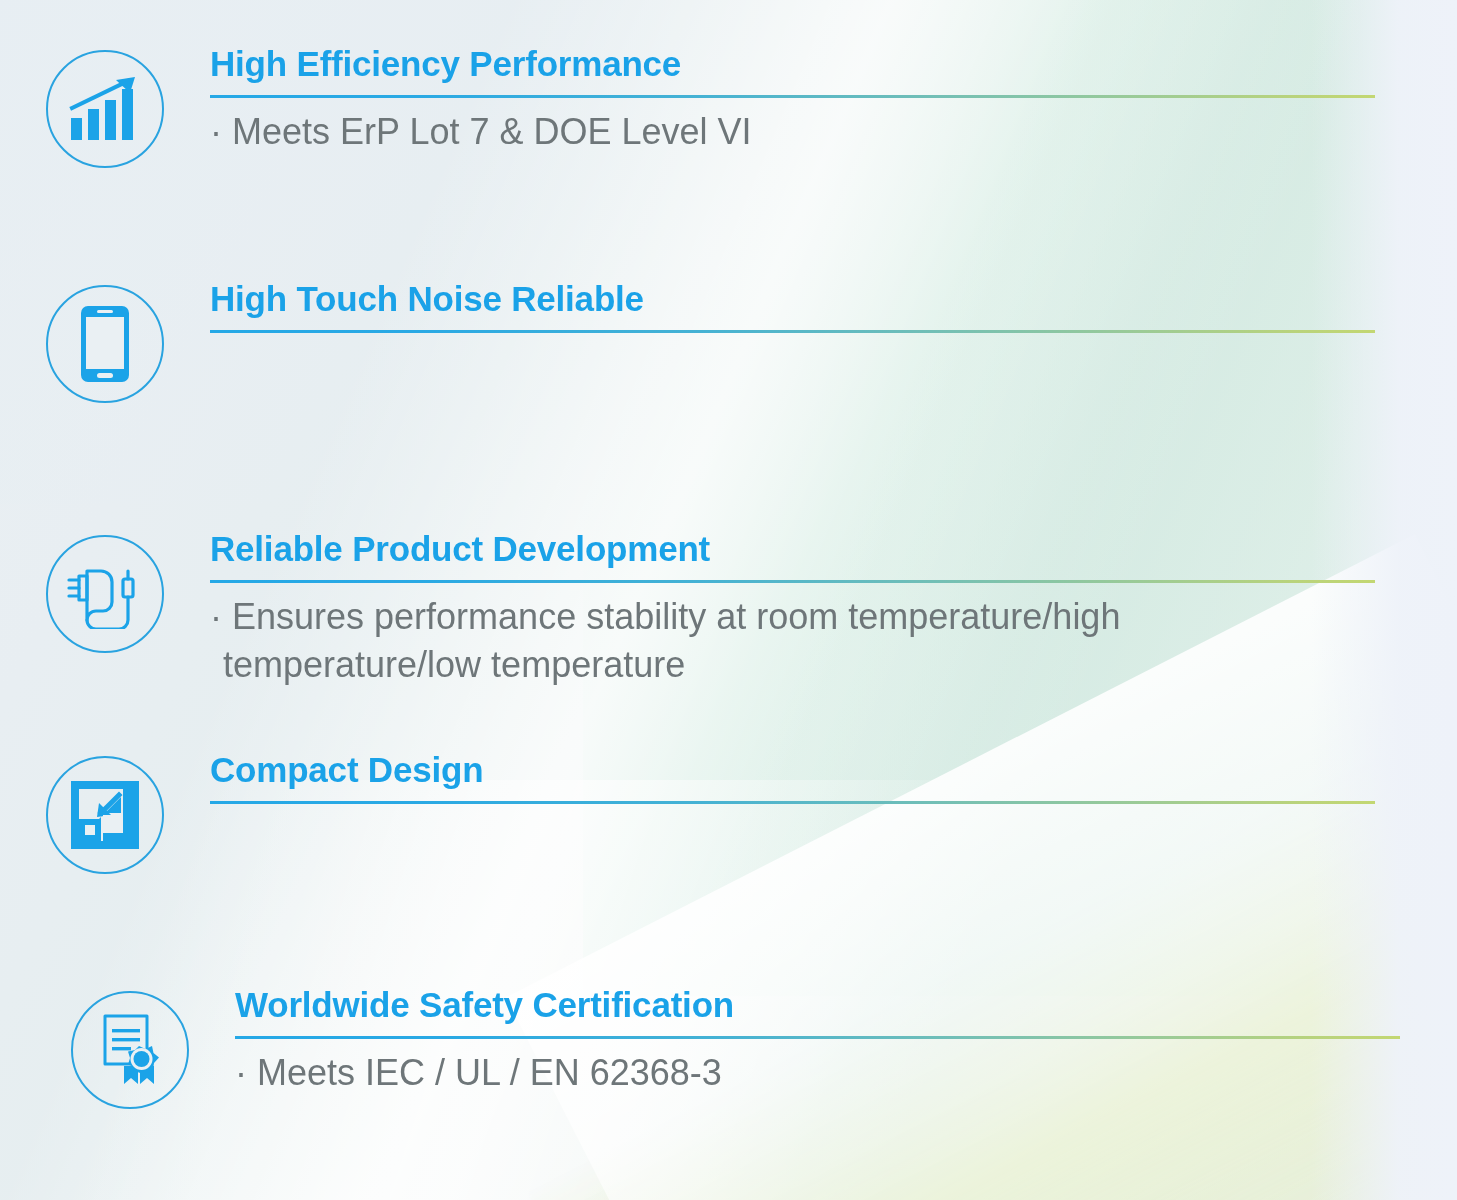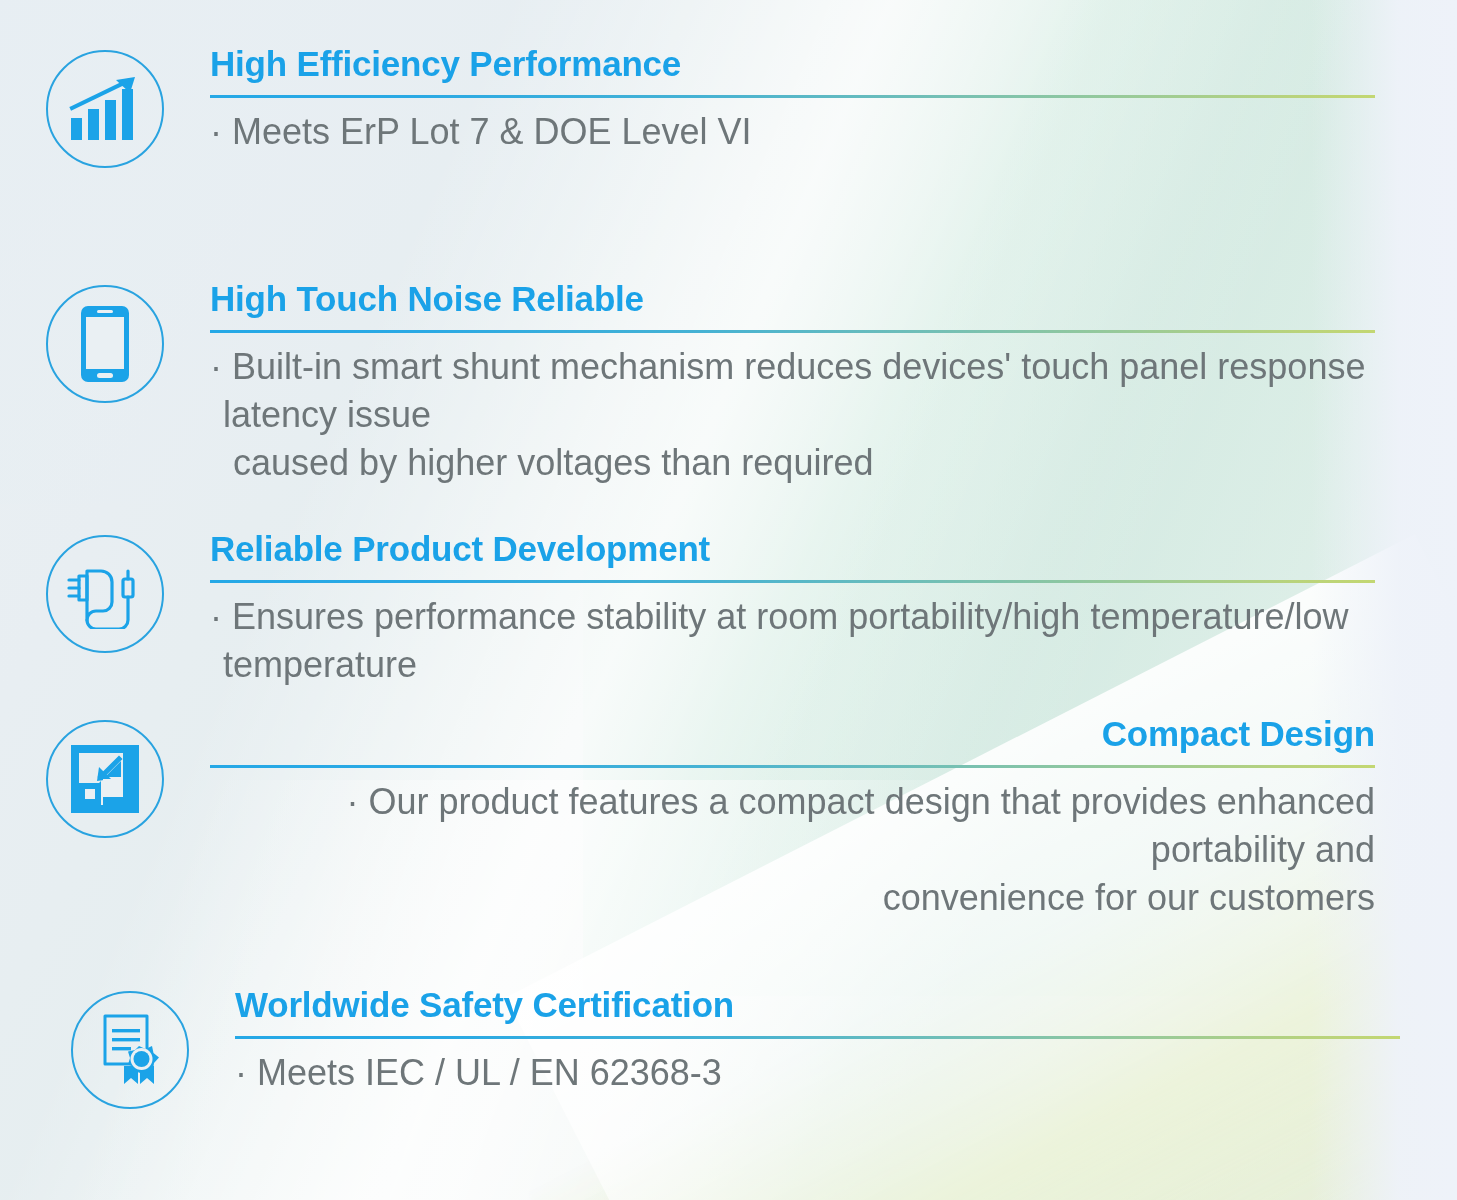--- a/index.html
+++ b/index.html
@@ -257,24 +257,20 @@
           <rect x="1" y="1" width="48" height="76" rx="7" ry="7" fill="#1ba3e8"></rect>
           <rect x="6" y="12" width="38" height="52" fill="#eaf0f3"></rect>
           <rect x="17" y="5" width="16" height="3" rx="1.5" fill="#eaf0f3"></rect>
           <rect x="17" y="68" width="16" height="5" rx="2.5" fill="#eaf0f3"></rect>
         </svg>
       </div>
     </div>
     <div class="text-col">
       <h2 class="feature-title">High Touch Noise Reliable</h2>
       <div class="feature-rule"></div>
-      <ul class="bullets">
-        <li class="bullet">Built-in smart shunt mechanism reduces devices' touch panel response latency issue
- caused by higher voltages than required</li>
-      </ul>
     </div>
   </section>
 
   <section class="feature" style="top:531px;">
     <div class="icon-col">
       <div class="icon-circle">
         <svg width="76" height="70" viewBox="0 0 76 70" aria-hidden="true">
           <g fill="none" stroke="#1ba3e8" stroke-width="3.2" stroke-linecap="round" stroke-linejoin="round">
             <path d="M20 12 H34 a11 11 0 0 1 11 11 V43 a9 9 0 0 1 -9 9 H29 a9 9 0 0 0 -9 9 V12 Z"></path>
             <rect x="12" y="17" width="8" height="24"></rect>
@@ -285,26 +281,26 @@
             <rect x="56" y="20" width="10" height="18" rx="2"></rect>
             <line x1="61" y1="12" x2="61" y2="20"></line>
           </g>
         </svg>
       </div>
     </div>
     <div class="text-col">
       <h2 class="feature-title">Reliable Product Development</h2>
       <div class="feature-rule"></div>
       <ul class="bullets">
-        <li class="bullet">Ensures performance stability at room portability/high temperature/low temperature</li>
+        <li class="bullet">Ensures performance stability at room temperature/high temperature/low temperature</li>
       </ul>
     </div>
   </section>
 
-  <section class="feature" style="top:716px;text-align:right;">
+  <section class="feature" style="top:752px;">
     <div class="icon-col">
       <div class="icon-circle">
         <svg width="68" height="68" viewBox="0 0 68 68" aria-hidden="true">
           <path d="M0 0 H68 V68 H0 Z M8 8 V60 H60 V8 Z" fill="#1ba3e8"></path>
           <rect x="8" y="38" width="24" height="22" fill="#eaf0f3"></rect>
           <path d="M8 38 H30 V60 H8 Z M14 44 V54 H24 V44 Z" fill="#1ba3e8"></path>
           <g fill="#1ba3e8">
             <polygon points="50,16 50,44 22,44"></polygon>
           </g>
           <rect x="30" y="32" width="26" height="26" fill="#eaf0f3"></rect>
@@ -318,24 +314,20 @@
           <g fill="#1ba3e8">
             <rect x="52" y="8" width="8" height="52"></rect>
             <rect x="32" y="52" width="28" height="8"></rect>
           </g>
         </svg>
       </div>
     </div>
     <div class="text-col">
       <h2 class="feature-title">Compact Design</h2>
       <div class="feature-rule"></div>
-      <ul class="bullets">
-        <li class="bullet">Our product features a compact design that provides enhanced portability and
- convenience for our customers</li>
-      </ul>
     </div>
   </section>
 
   <section class="feature" style="top:987px;padding-left:25px;">
     <div class="icon-col">
       <div class="icon-circle">
         <svg width="66" height="72" viewBox="0 0 66 72" aria-hidden="true">
           <g fill="none" stroke="#1ba3e8" stroke-width="3" stroke-linejoin="round">
             <path d="M8 2 H50 V50 H8 Z"></path>
           </g>

